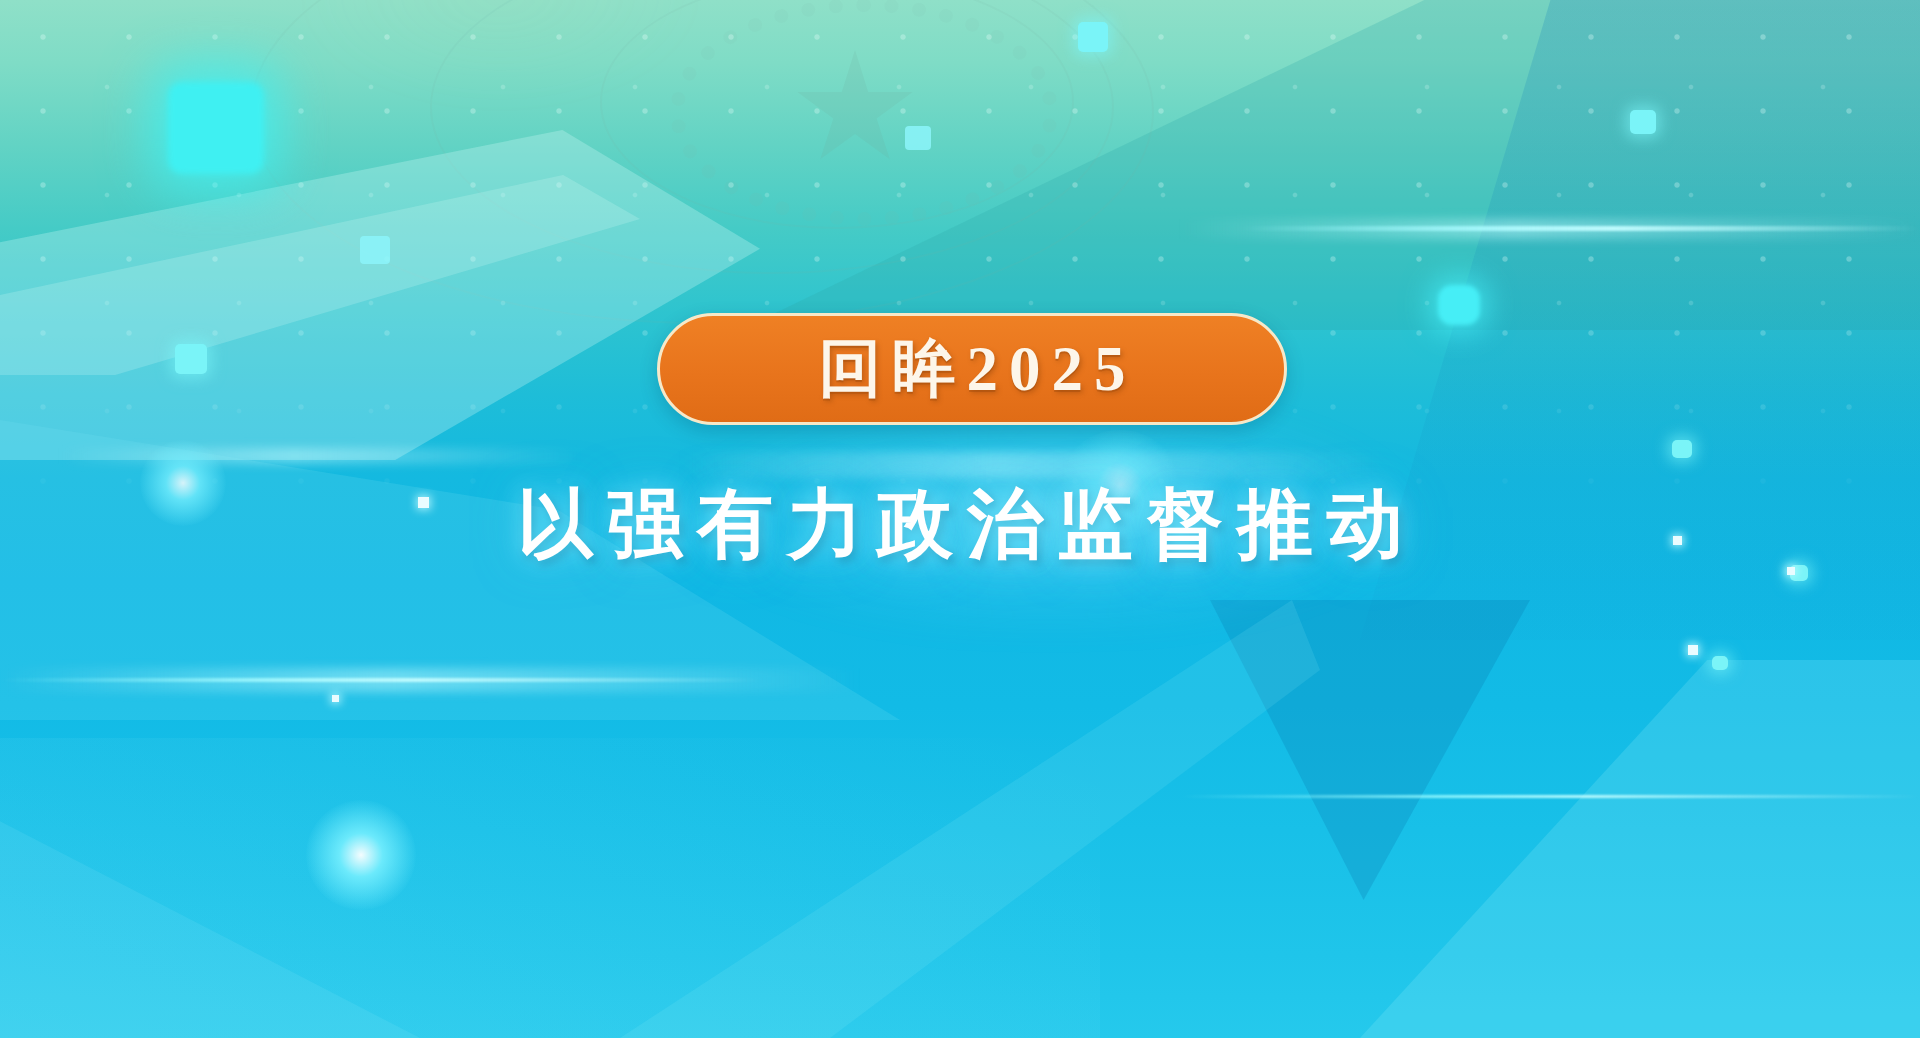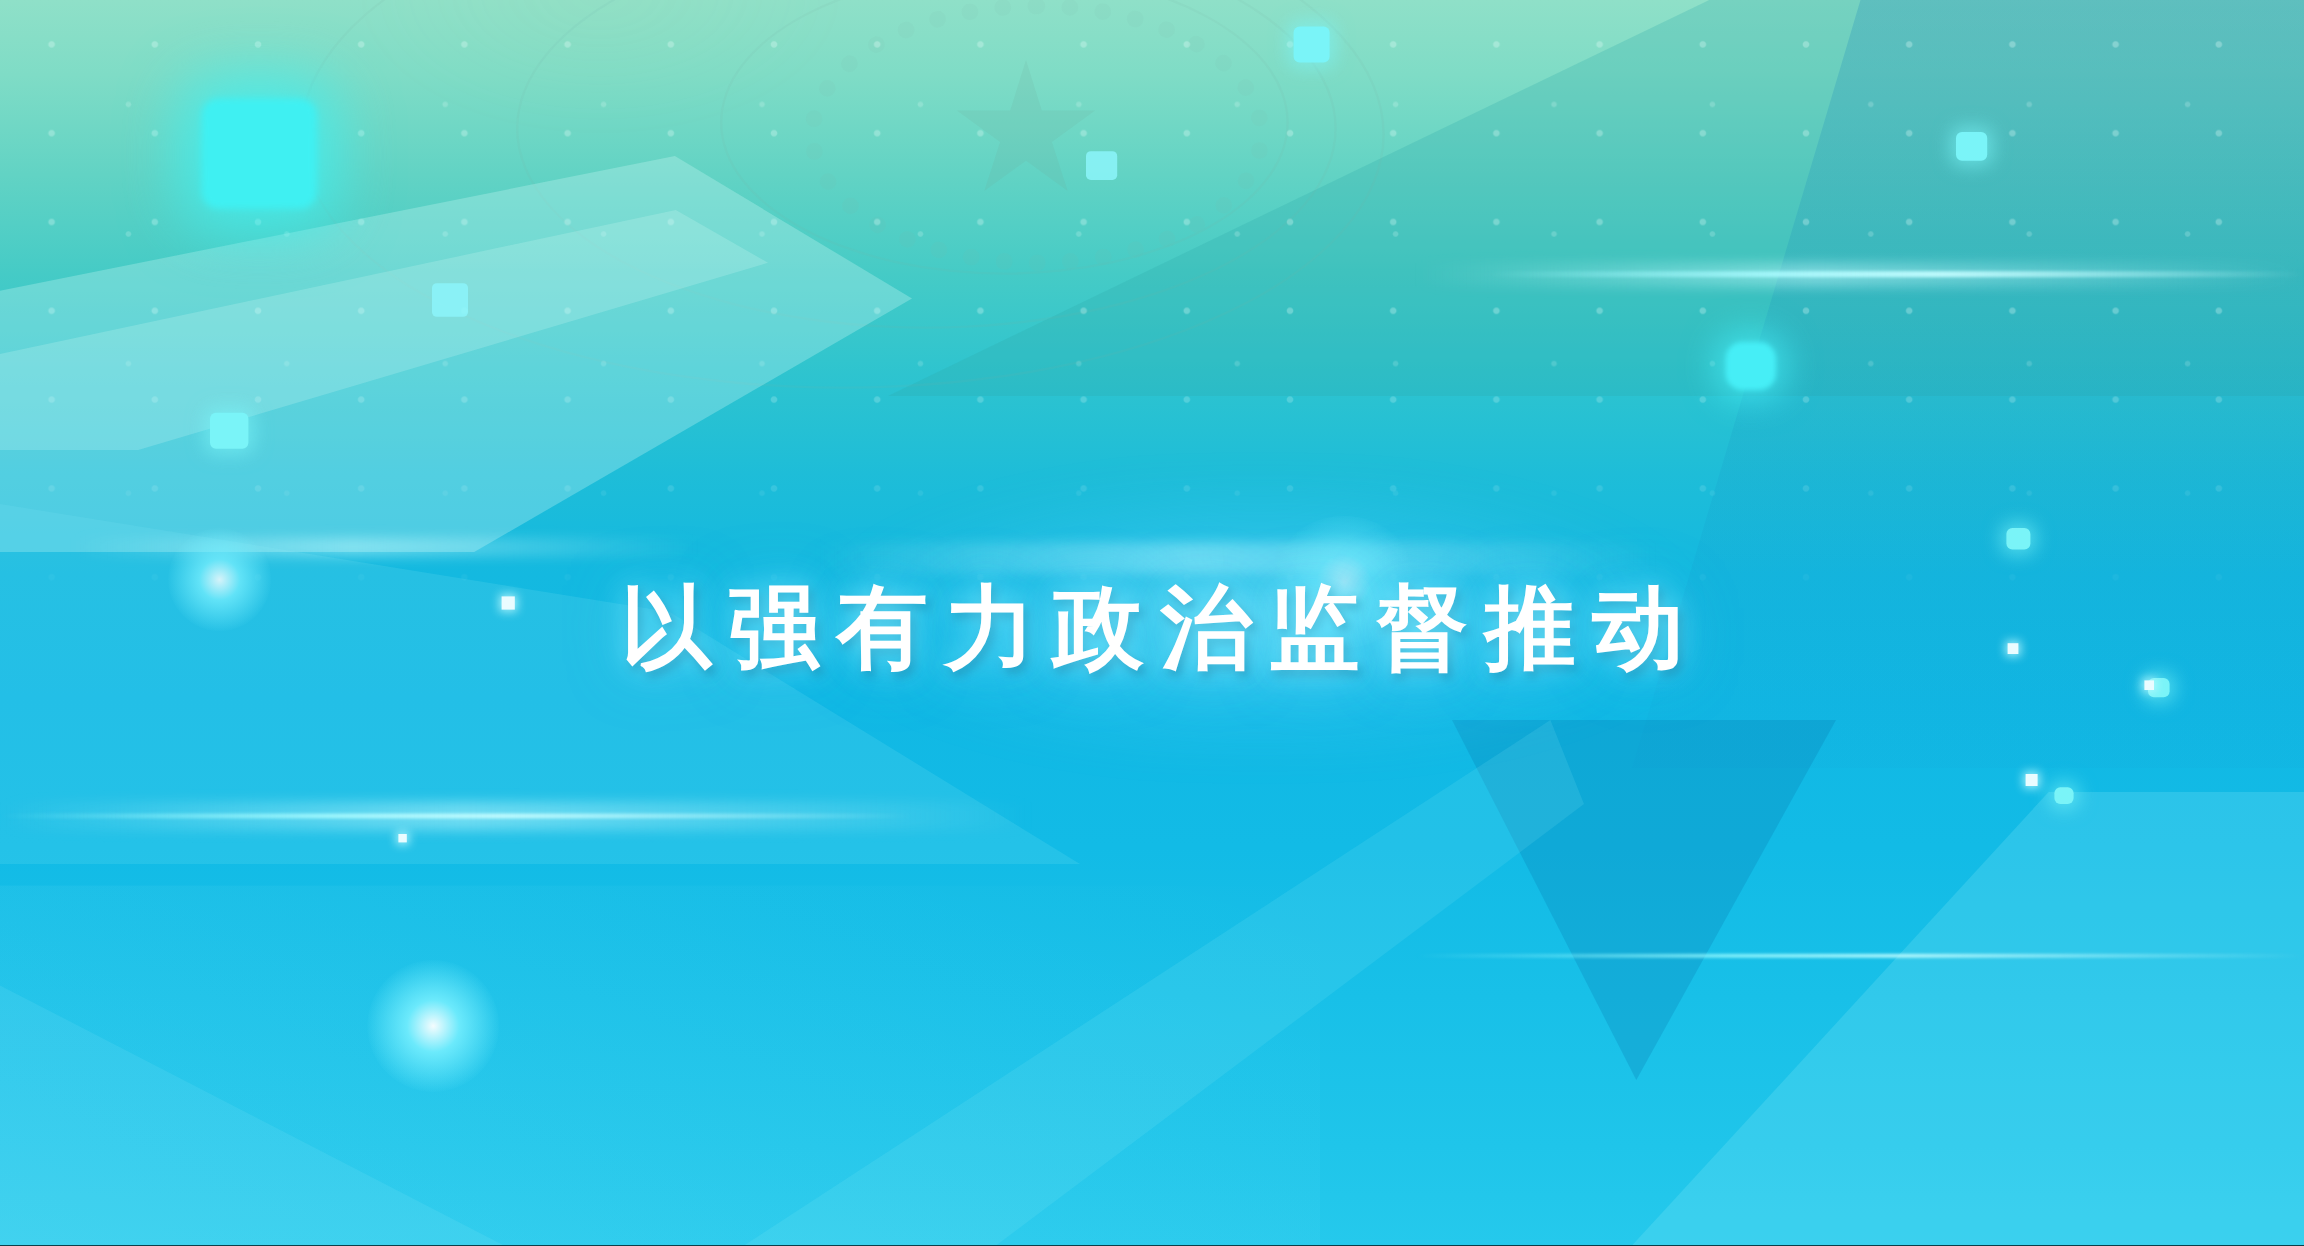--- a/index.html
+++ b/index.html
@@ -340,18 +340,21 @@
   <div class="orb" style="left:306px; top:800px; width:110px; height:110px;"></div>
   <div class="orb" style="left:140px; top:440px; width:86px;  height:86px; opacity:0.85;"></div>
   <div class="orb" style="left:1060px; top:430px; width:120px; height:110px; opacity:0.55;"></div>
 
   <div class="tick" style="left:418px; top:497px; width:11px; height:11px;"></div>
   <div class="tick" style="left:1673px; top:536px; width:9px; height:9px;"></div>
   <div class="tick" style="left:1787px; top:567px; width:8px; height:8px;"></div>
   <div class="tick" style="left:1688px; top:645px; width:10px; height:10px;"></div>
   <div class="tick" style="left:332px; top:695px; width:7px; height:7px;"></div>
 
+  <div class="badge">
+    <span class="badge-text">回眸2025</span>
+  </div>
 
   <div class="headline">
     <div class="hl-line">以强有力政治监督推动</div>
   </div>
 
 </div>
 
 </body></html>

